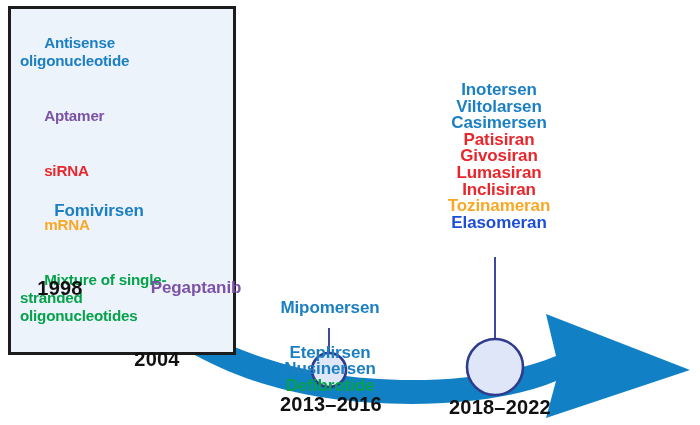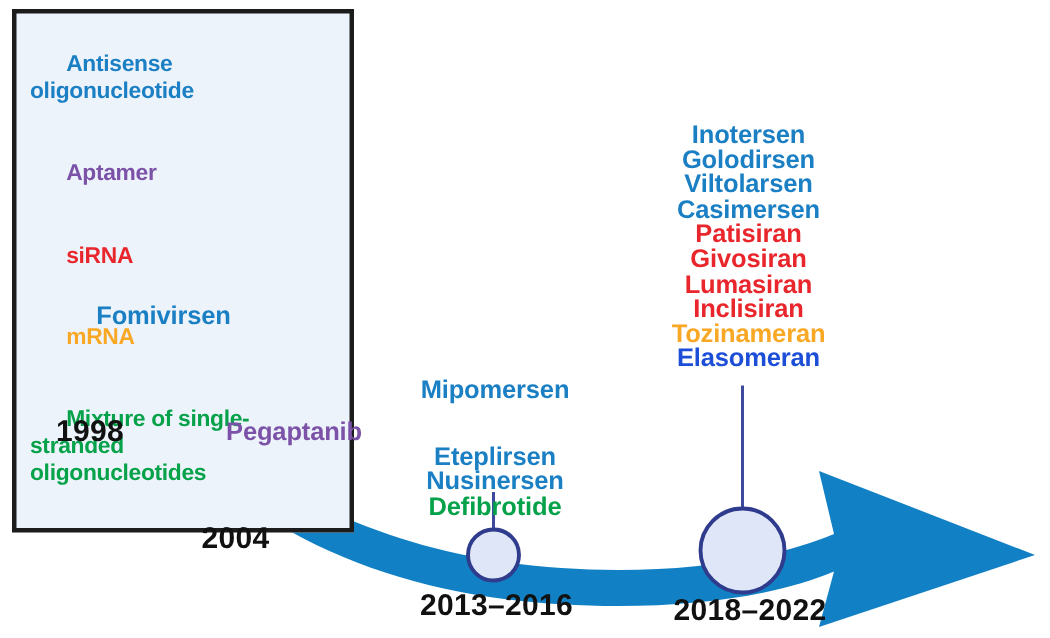--- a/index.html
+++ b/index.html
@@ -41,21 +41,21 @@
     line-height:16.6px;
     white-space:nowrap;
   }
   .labels .nm{
     font-size:17px;
     font-weight:bold;
     letter-spacing:-0.1px;
     display:block;
   }
 
-  .lbl-fomivirsen{ left:44px; top:203px; width:130px; }
+  .lbl-fomivirsen{ left:34px; top:203px; width:130px; }
   .lbl-pegaptanib{ left:131px; top:280px; width:130px; }
   .lbl-cluster3  { left:260px; top:252px; width:140px; }
   .lbl-cluster4  { left:424px; top:82px;  width:150px; }
 
   
   .year{
     position:absolute;
     font-size:20px;
     font-weight:bold;
     color:#111111;
@@ -108,28 +108,27 @@
     </div>
   </div>
 
   <div class="labels lbl-fomivirsen" id="stack-0">
       <span class="nm" style="color: rgb(27, 127, 196);">Fomivirsen</span>
     </div>
   <div class="labels lbl-pegaptanib" id="stack-1">
       <span class="nm" style="color: rgb(123, 82, 168);">Pegaptanib</span>
     </div>
   <div class="labels lbl-cluster3" id="stack-2">
-      <span class="nm" style="color: rgb(27, 127, 196);">Mipomersen</span>
+      <span class="nm" style="color: rgb(27, 127, 196); margin-top: 48px;">Mipomersen</span>
       <span class="nm" style="color: rgb(27, 127, 196); margin-top: 28px;">Eteplirsen</span>
       <span class="nm" style="color: rgb(27, 127, 196);">Nusinersen</span>
       <span class="nm" style="color: rgb(6, 162, 74);">Defibrotide</span>
     </div>
   <div class="labels lbl-cluster4" id="stack-3">
       <span class="nm" style="color: rgb(27, 127, 196);">Inotersen</span>
-      <span class="nm" style="color: rgb(27, 127, 196);">Golodirsen</span>
       <span class="nm" style="color: rgb(27, 127, 196);">Viltolarsen</span>
       <span class="nm" style="color: rgb(27, 127, 196);">Casimersen</span>
       <span class="nm" style="color: rgb(232, 38, 43);">Patisiran</span>
       <span class="nm" style="color: rgb(232, 38, 43);">Givosiran</span>
       <span class="nm" style="color: rgb(232, 38, 43);">Lumasiran</span>
       <span class="nm" style="color: rgb(232, 38, 43);">Inclisiran</span>
       <span class="nm" style="color: rgb(249, 168, 37);">Tozinameran</span>
       <span class="nm" style="color: #1d4ed8;">Elasomeran</span>
     </div>
 

